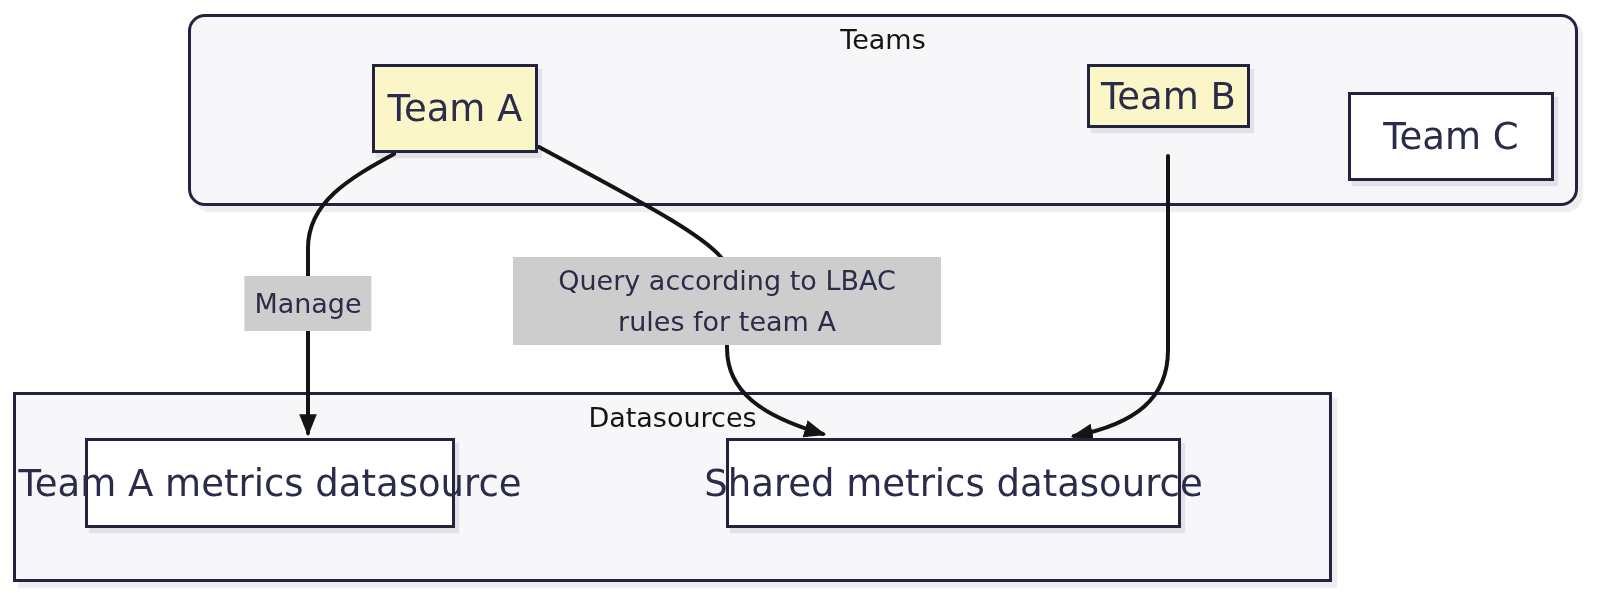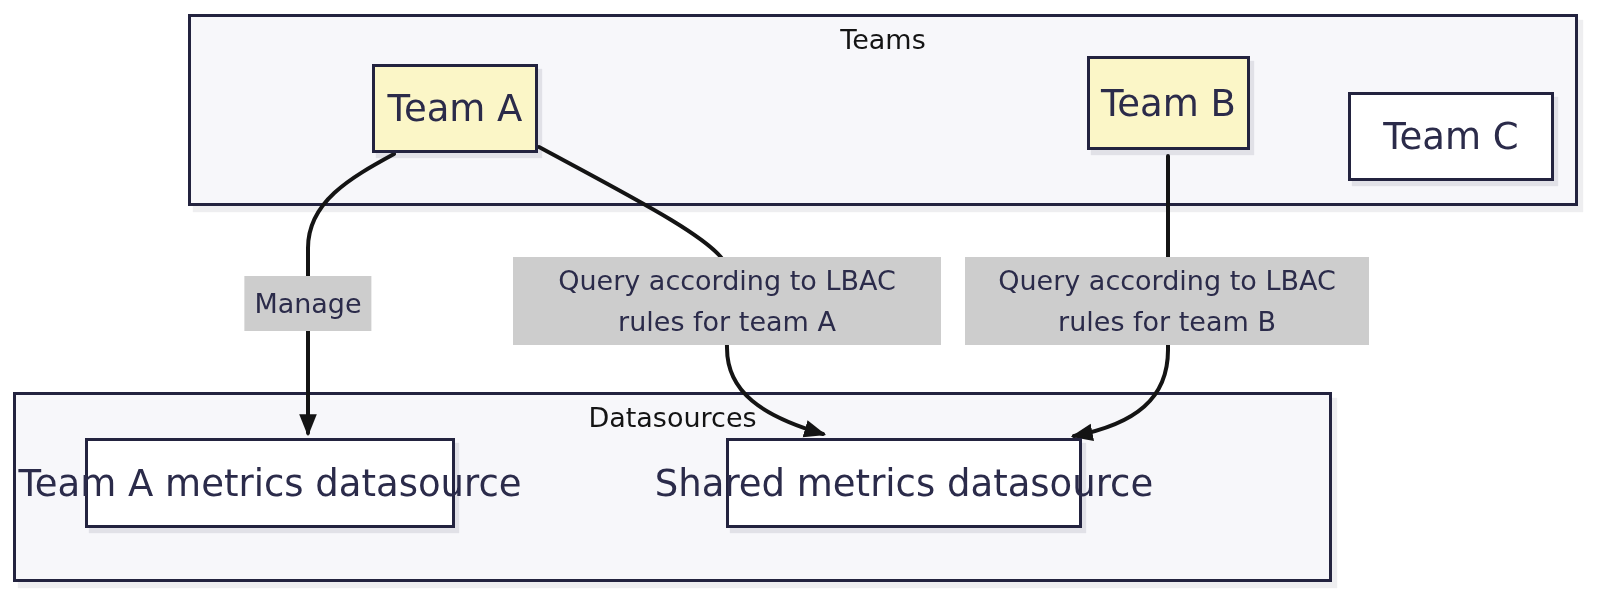--- a/index.html
+++ b/index.html
@@ -9,44 +9,44 @@
   }
   html,body{margin:0;padding:0;background:var(--page-bg);}
   body{font-family:"DejaVu Sans","Liberation Sans",sans-serif;}
   .canvas{position:relative;width:1600px;height:599px;overflow:hidden;background:var(--page-bg);}
 
   .group{
     position:absolute;box-sizing:border-box;background:var(--group-fill);
     border:3px solid var(--node-border);
     box-shadow:5px 6px 1px rgba(40,40,70,0.08);
   }
-  .group-teams{left:188px;top:14px;width:1390px;height:192px;}
+  .group-teams{left:188px;top:14px;width:1390px;height:192px;border-radius:17px;}
   .group-datasources{left:13px;top:392px;width:1319px;height:190px;}
   .group-title{
     position:absolute;top:7px;left:50%;transform:translateX(-50%);
     font-size:27px;color:var(--title-color);white-space:nowrap;
   }
 
   .edges{position:absolute;left:0;top:0;width:1600px;height:599px;pointer-events:none;}
   .edges path.edge{fill:none;stroke:var(--edge-color);stroke-width:4px;stroke-linecap:round;stroke-linejoin:round;}
   #arrowhead path{fill:var(--edge-color);}
 
   .node{
     position:absolute;box-sizing:border-box;border:3px solid var(--node-border);
     display:flex;align-items:center;justify-content:center;
     font-size:37px;color:var(--text-color);white-space:nowrap;
     box-shadow:4px 5px 1px rgba(40,40,70,0.10);
   }
   .node-yellow{background:var(--node-fill-yellow);}
   .node-white{background:var(--node-fill-white);}
   .node-team-a{left:372px;top:64px;width:166px;height:89px;}
-  .node-team-b{left:1087px;top:56px;width:163px;height:94px;}
+  .node-team-b{left:1087px;top:64px;width:163px;height:64px;}
   .node-team-c{left:1348px;top:64px;width:206px;height:89px;margin-top:28px;}
   .node-team-a-ds{left:85px;top:438px;width:370px;height:90px;}
-  .node-shared-ds{left:726px;top:438px;width:356px;height:90px;}
+  .node-shared-ds{left:726px;top:438px;width:455px;height:90px;}
 
   .edge-label{
     position:absolute;transform:translateX(-50%);
     background:var(--edge-label-bg);color:var(--text-color);
     font-size:27px;line-height:1.52;text-align:center;
   }
   .edge-label-manage{left:308px;top:276px;padding:7px 10px;white-space:nowrap;}
   .edge-label-a{left:727px;top:257px;width:404px;padding:3px 12px;}
   .edge-label-b{left:1167px;top:257px;width:404px;padding:3px 0;}
 </style>
@@ -75,15 +75,14 @@
   </svg>
 
   <div class="node node-yellow node-team-a">Team A</div>
   <div class="node node-yellow node-team-b">Team B</div>
   <div class="node node-white node-team-c">Team C</div>
   <div class="node node-white node-team-a-ds">Team A metrics datasource</div>
   <div class="node node-white node-shared-ds">Shared metrics datasource</div>
 
   <div class="edge-label edge-label-manage">Manage</div>
   <div class="edge-label edge-label-a">Query according to LBAC rules for team A</div>
-  <div class="edge-label edge-label-b">Query according to LBAC rules for team B</div>
 
 </div>
 
 </body></html>

